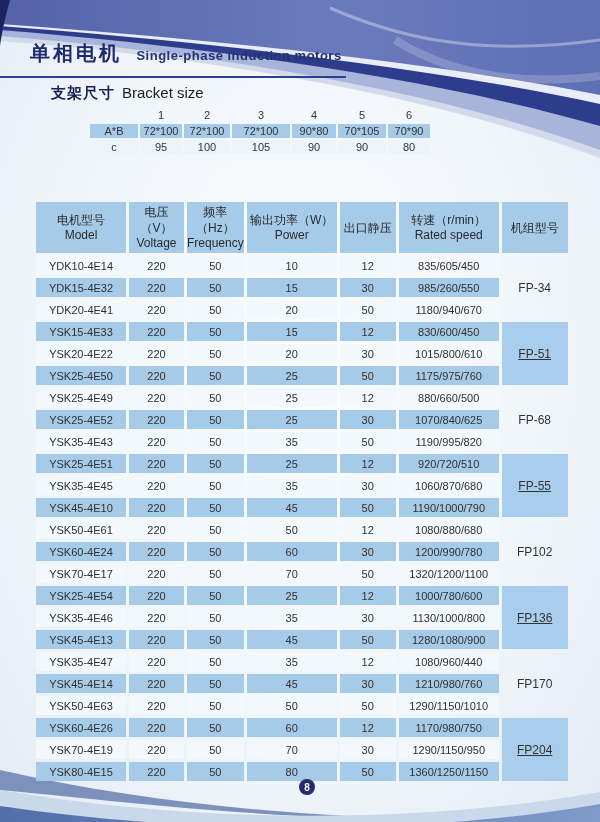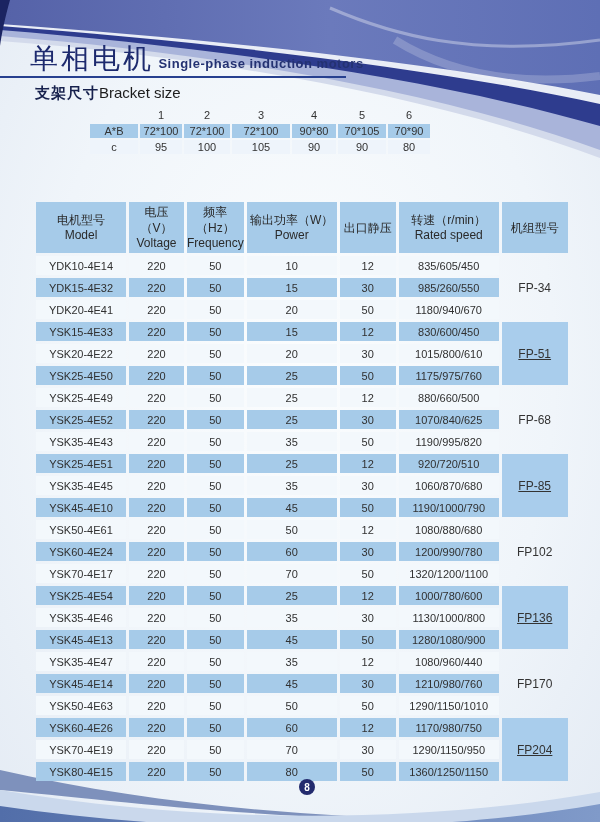--- a/index.html
+++ b/index.html
@@ -7,27 +7,27 @@
   .page{
     position:relative;width:600px;height:822px;overflow:hidden;
     background:radial-gradient(ellipse at 50% 45%, #fbfdfe 0%, #f0f5fa 60%, #e4ebf4 100%);
   }
   .deco{position:absolute;left:0;pointer-events:none;}
   .deco.top{top:0;}
   .deco.bottom{top:732px;}
 
   
   .title-wrap{position:absolute;left:30px;top:40px;white-space:nowrap;}
-  .title-zh{font-size:28px;font-weight:normal;color:#1d2a6e;letter-spacing:3px;display:inline-block;}
-  .title-en{font-size:13px;font-weight:bold;color:#243272;display:inline-block;letter-spacing:0.5px;}
+  .title-zh{font-size:20px;font-weight:bold;color:#1d2a6e;letter-spacing:3px;display:inline-block;}
+  .title-en{font-size:13px;font-weight:bold;color:#243272;margin-left:10px;display:inline-block;letter-spacing:0.5px;}
   .title-rule{position:absolute;left:0;top:76px;width:346px;height:2px;background:#27408f;}
 
   .section-head{position:absolute;white-space:nowrap;}
-  .section-head .zh{font-size:15px;font-weight:bold;color:#17214d;letter-spacing:1px;}
-  .section-head .en{font-size:15px;color:#1d1d1d;}
+  .section-head .zh{font-size:15px;font-weight:bold;color:#17214d;letter-spacing:1px;margin-left:16px;}
+  .section-head .en{font-size:15px;color:#1d1d1d;margin-left:7px;}
   .bracket-head{left:35px;top:84px;}
   .specs-head{left:35px;top:160px;}
 
   
   table{border-collapse:separate;}
   .bracket-table{position:absolute;left:88px;top:106px;border-spacing:2px;}
   .bracket-table td{font-size:11px;color:#333;text-align:center;height:14px;padding:0 2px;}
   .bracket-table tr.numrow td{background:transparent;}
   .bracket-table tr.abrow td{background:#a6cbe9;}
   .bracket-table tr.crow td{background:#eef4fb;}
@@ -258,21 +258,21 @@
           <td>50</td>
           <td>1190/995/820</td>
         </tr>
         <tr class="blue">
           <td>YSK25-4E51</td>
           <td>220</td>
           <td>50</td>
           <td>25</td>
           <td>12</td>
           <td>920/720/510</td>
-          <td rowspan="3" class="group gshaded">FP-85</td>
+          <td rowspan="3" class="group gshaded">FP-55</td>
         </tr>
         <tr class="white">
           <td>YSK35-4E45</td>
           <td>220</td>
           <td>50</td>
           <td>35</td>
           <td>30</td>
           <td>1060/870/680</td>
         </tr>
         <tr class="blue">

